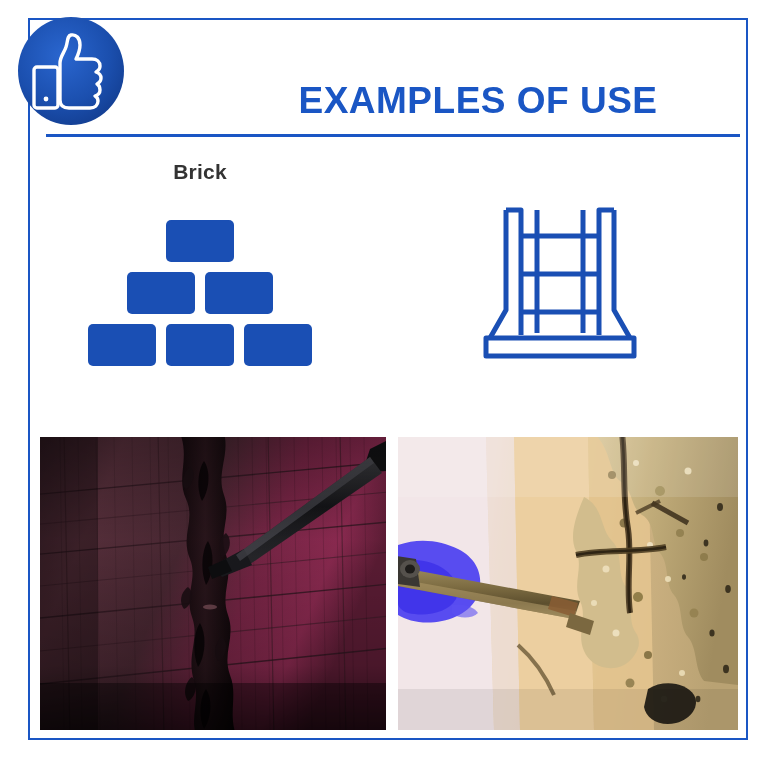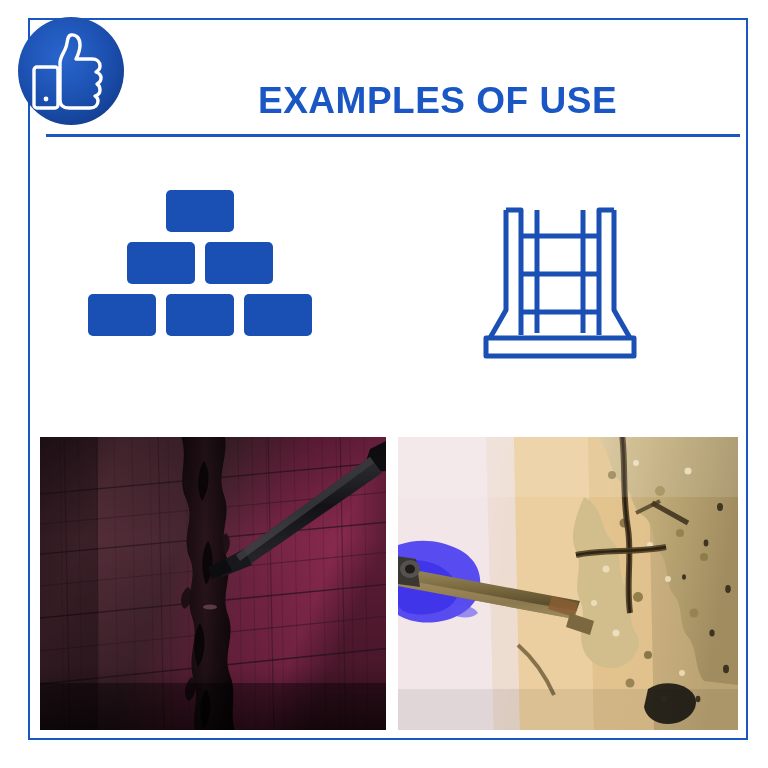--- a/index.html
+++ b/index.html
@@ -34,21 +34,21 @@
     top: 18px;
     width: 720px;
     height: 118px;
     box-sizing: border-box;
   }
   #page-title {
     position: absolute;
     left: 230px;
     top: 62px;
     width: 440px;
-    text-align: left;
+    text-align: center;
     font-size: 37px;
     font-weight: bold;
     letter-spacing: 0.5px;
     color: #1a56c4;
     white-space: nowrap;
   }
   #title-rule {
     position: absolute;
     left: 46px;
     top: 134px;
@@ -153,20 +153,21 @@
              C83 58 85 60 85 63 C85 66 83 68 81 69 C83 70 84 72 84 75
              C84 78 82 80 79 81 C81 82 82 84 82 86 C82 90 79 93 74 93
              L53 93 C47 93 44 90 44 85 Z" fill="none" stroke="#ffffff" stroke-width="3.4" stroke-linejoin="round" stroke-linecap="round"></path>
 
     <rect x="18" y="52" width="24" height="41" rx="3" fill="none" stroke="#ffffff" stroke-width="3.4"></rect>
     <circle cx="30" cy="84" r="2.4" fill="#ffffff"></circle>
   </svg>
 </div>
 
 <div class="material-col" id="material-col-brick">
+  <div class="material-label">Brick</div>
   <div class="material-art">
     <div class="brick-stack">
       <div class="brick-row">
         <div class="brick"></div>
       </div>
       <div class="brick-row">
         <div class="brick"></div>
         <div class="brick"></div>
       </div>
       <div class="brick-row">

